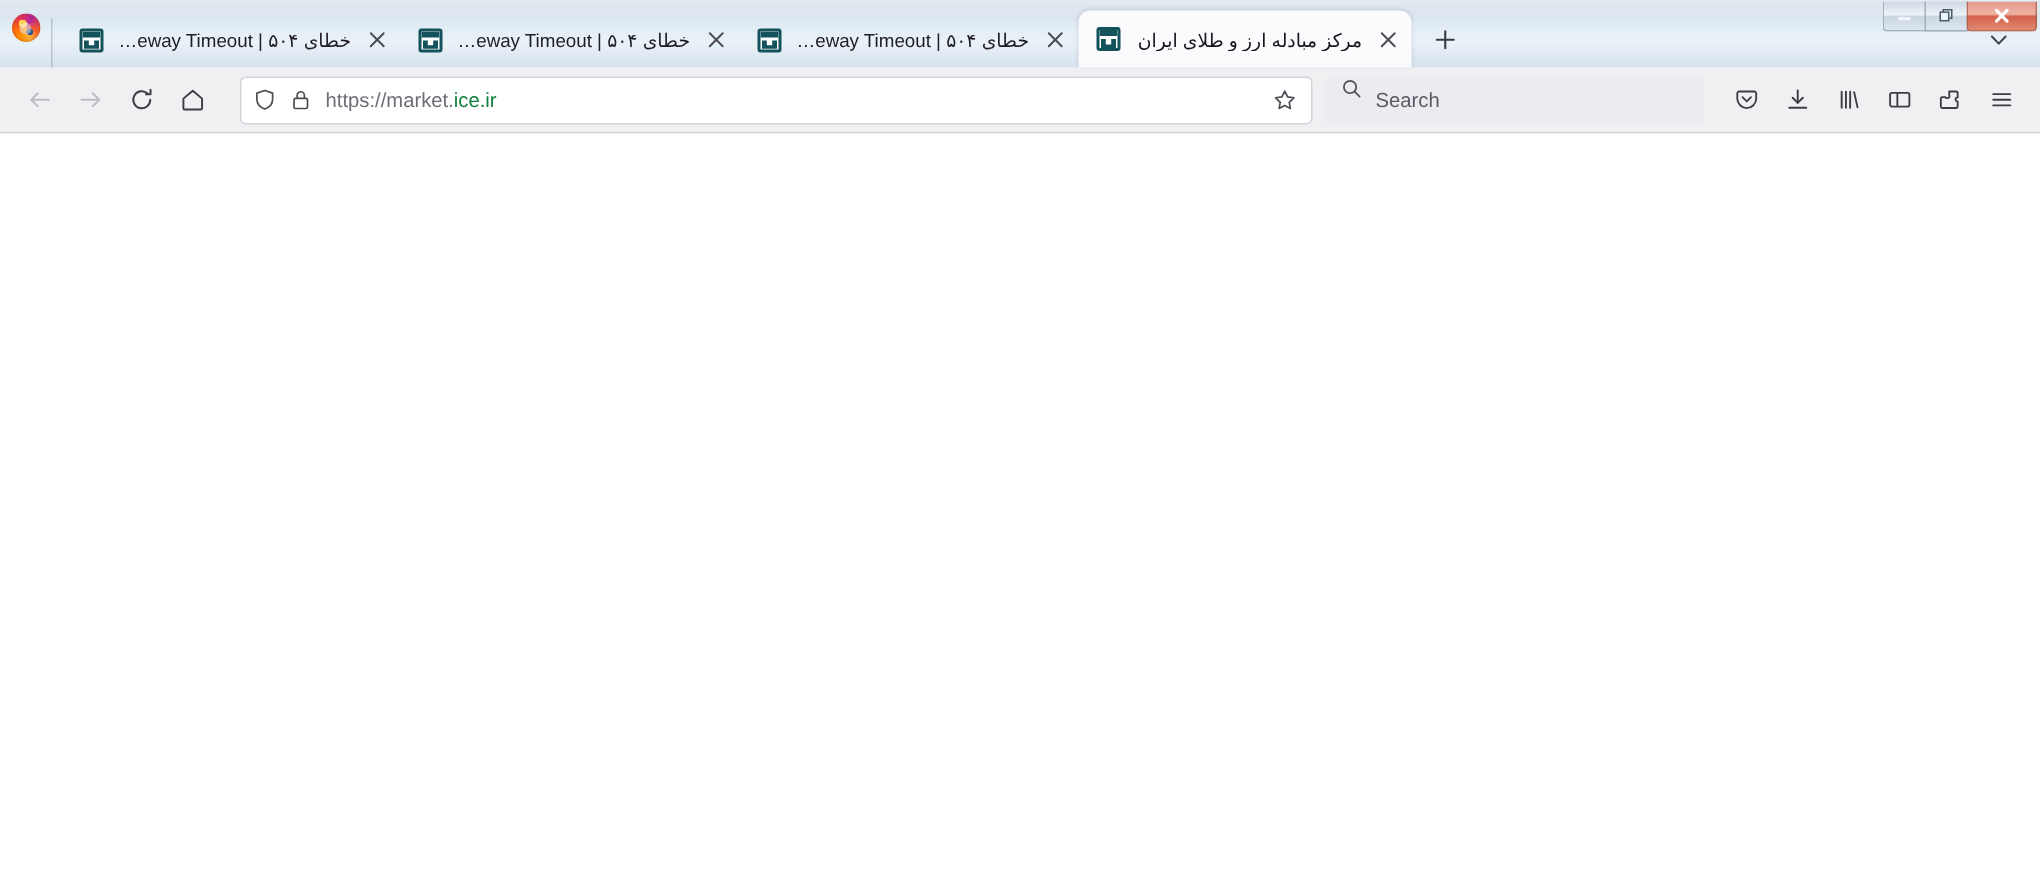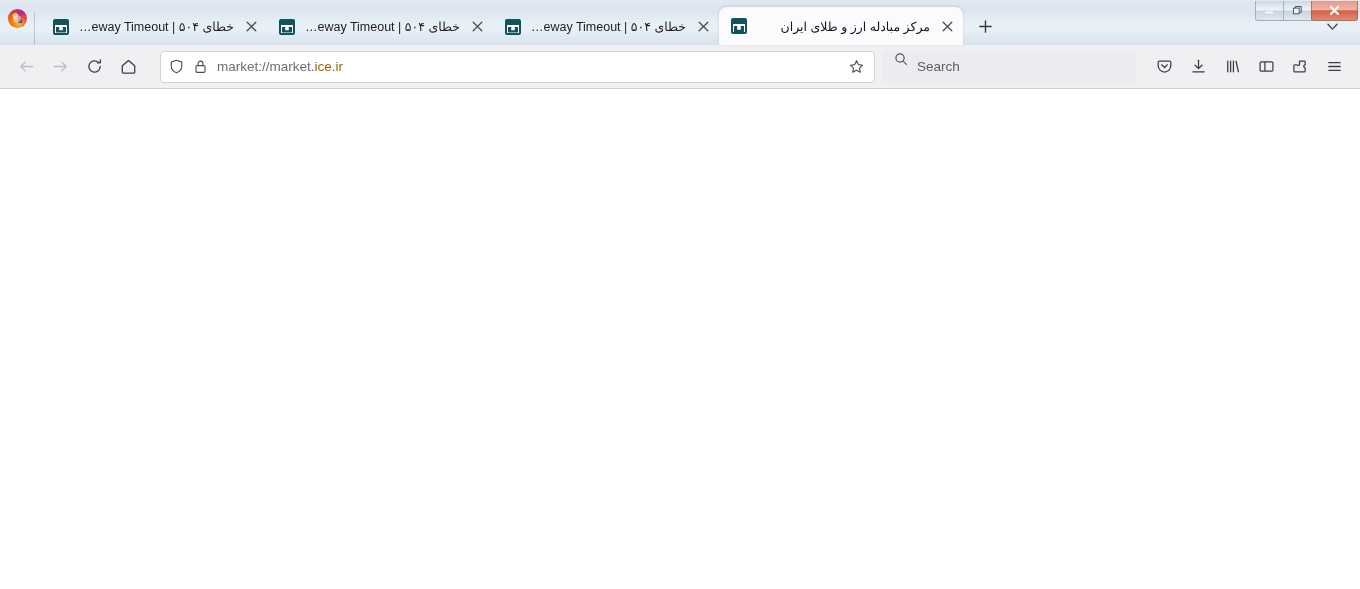--- a/index.html
+++ b/index.html
@@ -94,21 +94,21 @@
     align-items: center;
     gap: 7px;
     padding: 0 6px 0 12px;
     position: relative;
     min-width: 0;
     flex: 0 0 auto;
     margin-bottom: 0;
   }
   .tab.inactive { width: 226px; }
   .tab.active {
-    width: 244px;
+    width: 222px;
     background: #fbfbfd;
     border-radius: 8px 8px 0 0;
     height: 38px;
     box-shadow: 0 -1px 3px rgba(60,80,110,.17);
   }
   .tab.inactive + .tab.inactive::before {
     content: "";
     position: absolute;
     left: 0; top: 10px;
     width: 1px; height: 18px;
@@ -270,21 +270,21 @@
   .url-ident svg { width: 15px; height: 15px; display: block; }
 
   .url-text {
     flex: 1 1 auto;
     font-size: 13.5px;
     color: #6e6e78;
     white-space: nowrap;
     overflow: hidden;
     min-width: 0;
   }
-  .url-text .url-host { color: #a16207; }
+  .url-text .url-host { color: #15803d; }
 
   .url-star {
     width: 28px; height: 28px;
     flex: 0 0 28px;
     display: flex; align-items: center; justify-content: center;
     color: #4c4c55;
     border-radius: 4px;
   }
   .url-star svg { width: 15px; height: 15px; }
 
@@ -468,21 +468,21 @@
             <path d="M8 1.4 L13.6 3.3 V7.6 c0 3.4 -2.5 5.8 -5.6 7 -3.1 -1.2 -5.6 -3.6 -5.6 -7 V3.3 Z"></path>
           </svg>
         </span>
         <span>
           <svg viewBox="0 0 16 16" fill="none" stroke="currentColor" stroke-width="1.2" stroke-linejoin="round">
             <rect x="3.2" y="7" width="9.6" height="7.2" rx="1.1"></rect>
             <path d="M5.4 7 V4.9 a2.6 2.6 0 0 1 5.2 0 V7"></path>
           </svg>
         </span>
       </div>
-      <div class="url-text"><span>market://</span><span>market.</span><span class="url-host">ice.ir</span></div>
+      <div class="url-text"><span>https://</span><span>market.</span><span class="url-host">ice.ir</span></div>
       <div class="url-star">
         <svg viewBox="0 0 16 16" fill="none" stroke="currentColor" stroke-width="1.2" stroke-linejoin="round">
           <path d="M8 1.8 L10 6 L14.5 6.6 L11.2 9.8 L12 14.2 L8 12.1 L4 14.2 L4.8 9.8 L1.5 6.6 L6 6 Z"></path>
         </svg>
       </div>
     </div>
 
     <div class="searchbar">
       <span>
         <svg viewBox="0 0 16 16" fill="none" stroke="currentColor" stroke-width="1.35" stroke-linecap="round">

